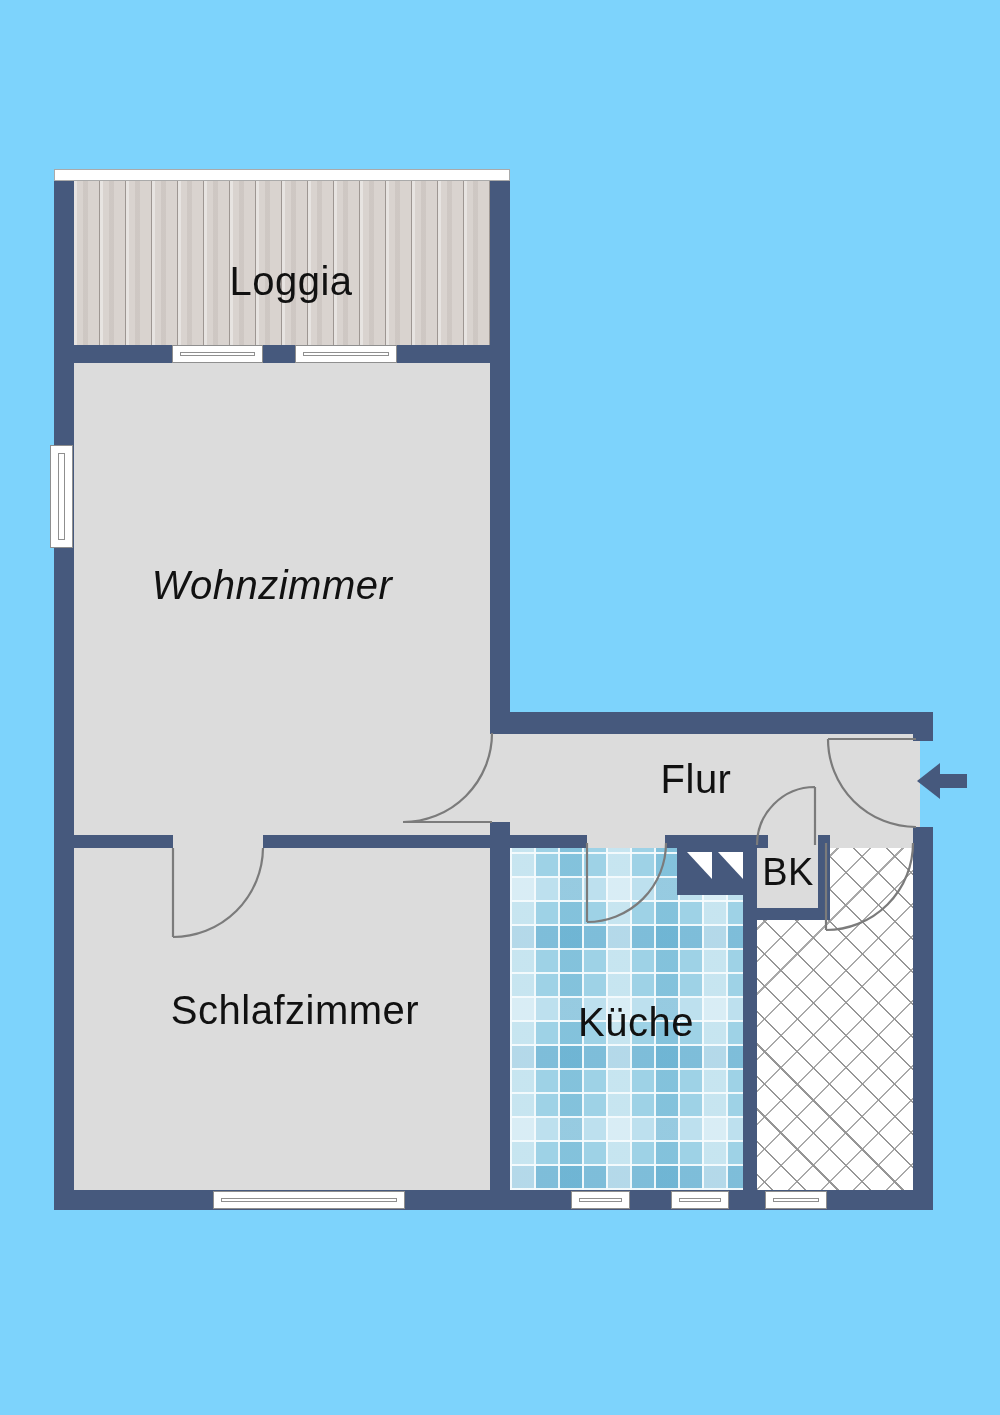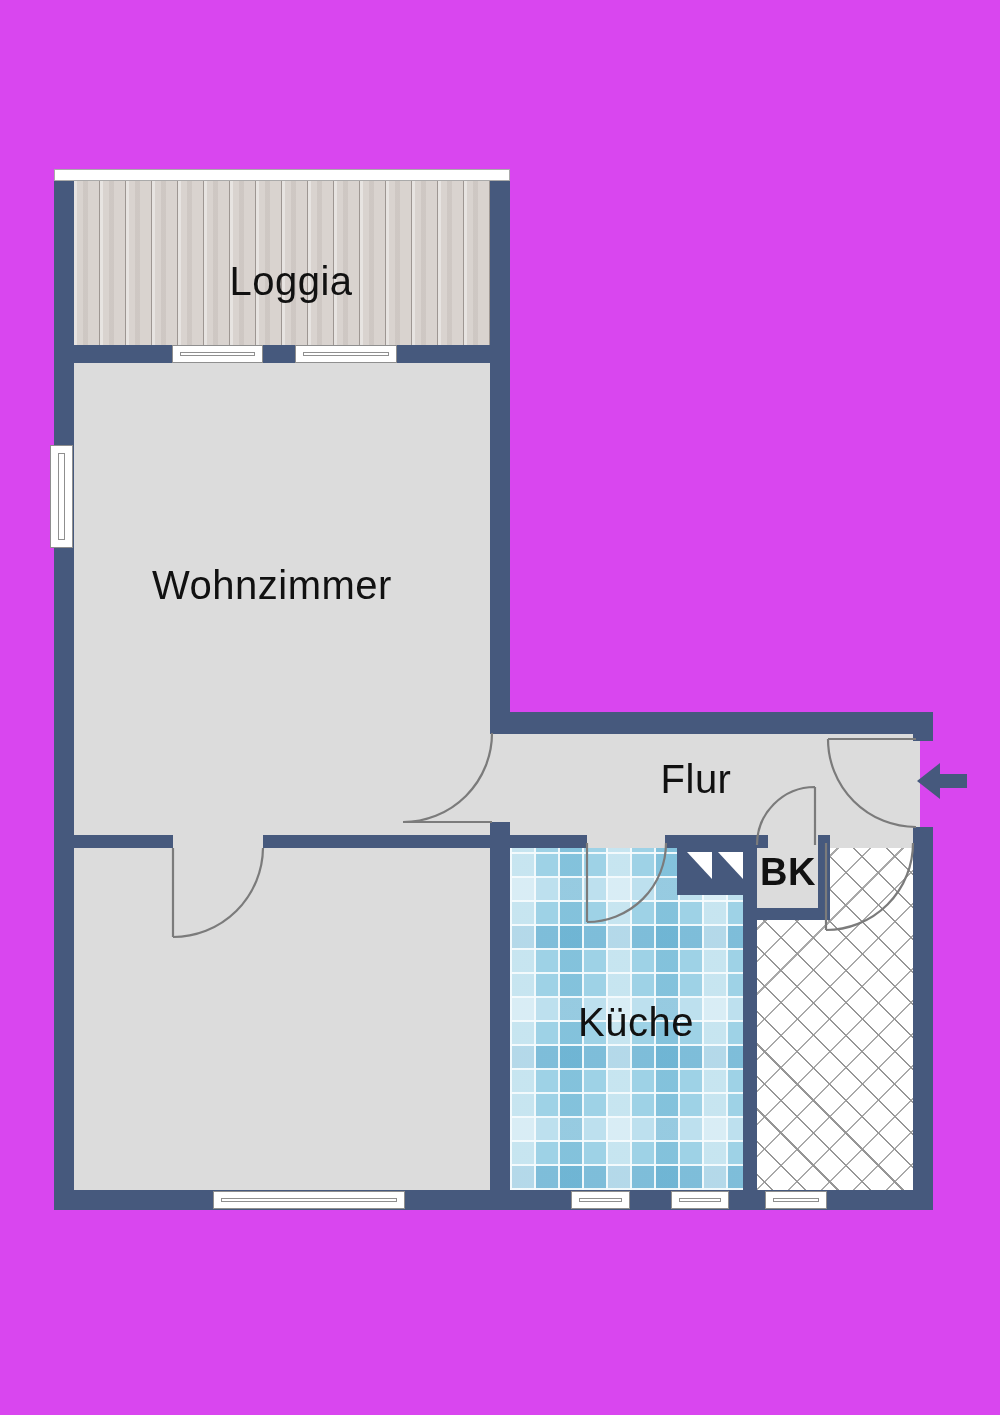--- a/index.html
+++ b/index.html
@@ -1,17 +1,17 @@
 <!DOCTYPE html>
 <html><head>
 <meta charset="utf-8">
 <style>
   html,body{margin:0;padding:0;background:#ffffff;}
   #canvas{
-    position:relative;width:1000px;height:1415px;background:#d946ef;overflow:hidden;
+    position:relative;width:1000px;height:1415px;background:#7dd3fc;overflow:hidden;
     font-family:"Liberation Sans", sans-serif;
   }
   .wall{position:absolute;background:#46597d;}
   .floor{position:absolute;background:#dcdcdc;}
   .wood{
     position:absolute;background-color:#d9d3cf;
     background-image:
       repeating-linear-gradient(90deg,
         rgba(255,255,255,.38) 0 3px,
         rgba(0,0,0,0) 3px 9px,
@@ -34,21 +34,21 @@
       repeating-linear-gradient(135deg, rgba(0,0,0,0) 0 10.5px, #a9a9a9 10.5px 12px, rgba(0,0,0,0) 12px 23px);
   }
   .window{position:absolute;background:#ffffff;border:1px solid #8f8f8f;box-sizing:border-box;}
   .window .pane{position:absolute;left:7px;right:7px;top:36%;bottom:36%;border:1px solid #8f8f8f;}
   .window.v .pane{left:34%;right:34%;top:7px;bottom:7px;}
   .railing{position:absolute;background:#ffffff;border:1px solid #aaaaaa;box-sizing:border-box;}
   .room-label{
     position:absolute;transform:translate(-50%,-50%);
     color:#111111;font-size:40px;white-space:nowrap;letter-spacing:0.5px;
   }
-  .room-label.small{font-size:38px;font-weight:bold;}
+  .room-label.small{font-size:38px;}
   #door-layer{position:absolute;left:0;top:0;pointer-events:none;}
   .shaft{position:absolute;background:#46597d;}
   .shaft .tri{position:absolute;background:#ffffff;clip-path:polygon(0 0,100% 0,100% 100%);}
   .arrow-head{
     position:absolute;width:0;height:0;
     border-top:18px solid transparent;border-bottom:18px solid transparent;
     border-right:23px solid #46597d;
   }
   .arrow-shaft{position:absolute;background:#46597d;}
 </style>
@@ -125,18 +125,19 @@
       <path d="M828 739 H916 M828 739 A88 88 0 0 0 916 827"></path>
     </g>
   </svg>
 
   <div style="position:absolute;left:917px;top:763px;width:50px;height:36px;">
     <span class="arrow-head" style="left:0;top:0;"></span>
     <span class="arrow-shaft" style="left:22px;top:11px;width:28px;height:14px;"></span>
   </div>
 
   <div class="room-label" style="left:291px;top:281px;">Loggia</div>
-  <div class="room-label" style="left:272px;top:585px;">Wohnzimmer</div>
+  <div class="room-label" style="left:272px;top:585px;font-style:italic;">Wohnzimmer</div>
   <div class="room-label" style="left:696px;top:779px;">Flur</div>
   <div class="room-label small" style="left:788px;top:872px;">BK</div>
   <div class="room-label" style="left:636px;top:1022px;">Küche</div>
+  <div class="room-label" style="left:295px;top:1010px;">Schlafzimmer</div>
 
 </div>
 
 </body></html>

